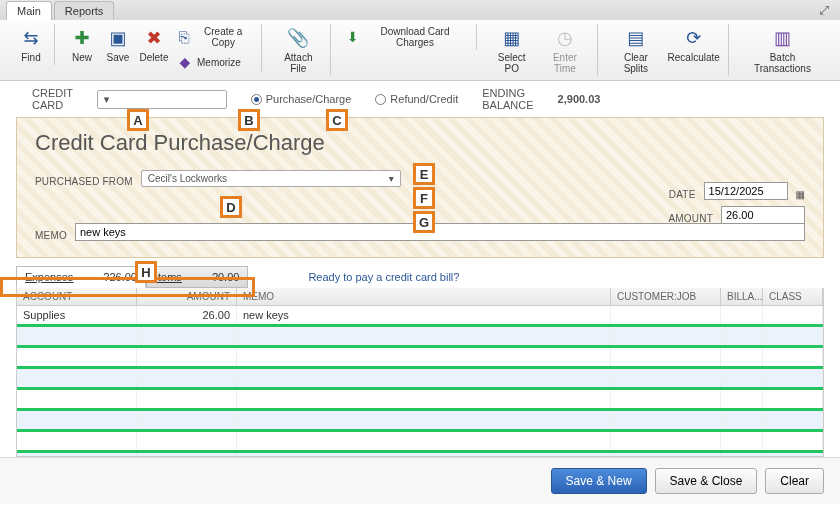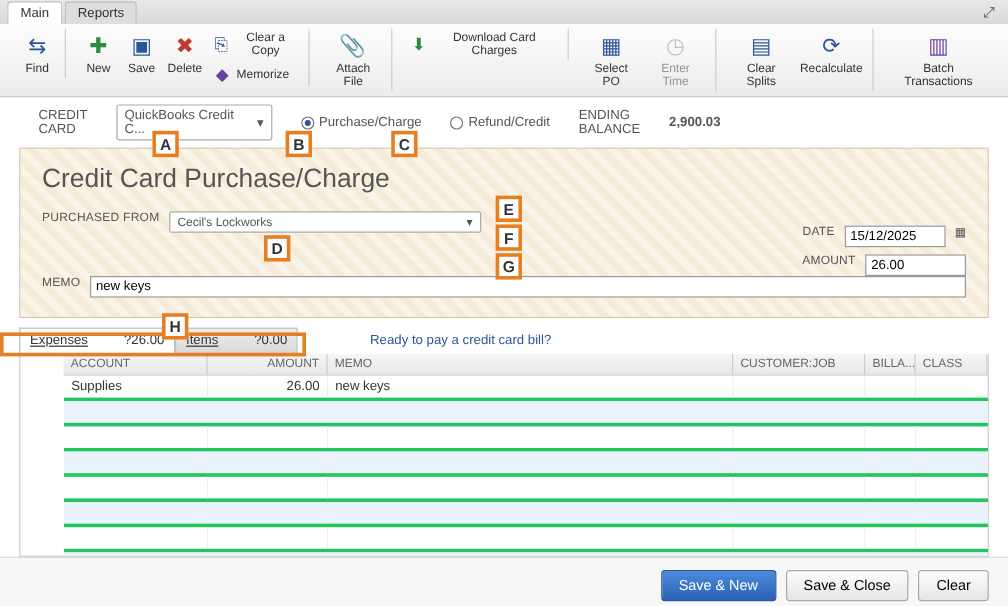--- a/index.html
+++ b/index.html
@@ -21,33 +21,33 @@
   .tbtn.small .lbl { margin-top:0; margin-left:4px; }
   .optrow { padding:6px 16px; display:flex; align-items:center; gap:24px; font-size:11px; color:#555;}
   .dropdown { display:inline-flex; align-items:center; border:1px solid #aaa; background:#fff; padding:2px 6px; border-radius:2px; min-width:130px; justify-content:space-between; cursor:pointer;}
   .radio { display:inline-flex; align-items:center; gap:4px; }
   .radio .rdot { width:11px; height:11px; border:1px solid #777; border-radius:50%; display:inline-flex; align-items:center; justify-content:center; }
   .radio .rdot.sel::after { content:""; width:5px; height:5px; background:#2b5797; border-radius:50%; }
   .callout { position:absolute; border:3px solid #e67e22; background:#fff; font-weight:bold; font-size:13px; color:#333; width:22px; height:22px; display:flex; align-items:center; justify-content:center; z-index:10;}
   .content { position:relative; flex:1; padding:0 16px; display:flex; flex-direction:column; }
   .check-panel { border:1px solid #d8c9a8; background: repeating-linear-gradient(45deg,#faf4e8,#faf4e8 6px,#f4ecd8 6px,#f4ecd8 12px); padding:12px 18px 10px 18px; position:relative; }
   .check-title { font-size:22px; color:#555; font-weight:normal; margin-bottom:14px;}
-  .form-row { display:flex; align-items:flex-start; gap:8px; font-size:10px; color:#555; margin-bottom:6px;}
+  .form-row { display:flex; align-items:flex-end; gap:8px; font-size:10px; color:#555; margin-bottom:6px;}
   .form-row .flabel { text-transform:uppercase; letter-spacing:0.2px; }
   .txtin { border:1px solid #999; background:#fff; padding:2px 4px; font-size:11px; }
   .right-fields { position:absolute; right:18px; top:64px; }
   .right-fields .form-row { justify-content:flex-end; }
   .right-fields .flabel { width:50px; text-align:right; text-transform:uppercase; font-size:10px;}
   .right-fields .txtin { width:84px; }
   .tabs2 { margin-top:8px; display:flex; align-items:center; }
   .tab2 { padding:4px 8px; font-size:11px; border:1px solid #bbb; background:linear-gradient(#f0f0f0,#d8d8d8); cursor:pointer; display:flex; gap:30px;}
   .tab2.active { background:#fff; border-bottom-color:#fff;}
   .tab2 .amt { text-align:right; }
   .readylink { margin-left:60px; color:#2b5797; cursor:pointer;}
-  .grid { border:1px solid #ccc; border-top:none;padding-left:36px; }
+  .grid { border:1px solid #ccc; border-top:none; }
   .ghead { display:flex; background:linear-gradient(#f6f6f6,#e8e8e8); border-bottom:1px solid #ccc; }
   .ghead div { padding:3px 6px; font-size:10px; color:#666; border-right:1px solid #ccc; }
   .gbody { height:150px; overflow:auto; }
   .grow { display:flex; border-bottom:3px solid #22c55e; }
   .grow:nth-child(even){ background:#eaf2fb; }
   .grow div { padding:3px 6px; font-size:11px; border-right:1px solid #eee; min-height:18px;}
   .col-acct{width:120px;} .col-amt{width:100px; text-align:right;} .col-memo{flex:1;} .col-cust{width:110px;} .col-bill{width:42px;} .col-class{width:60px;}
   .footer { margin-top:auto; padding:10px 16px; display:flex; justify-content:flex-end; gap:8px; border-top:1px solid #ddd; background:#f7f7f7;}
   .btn { padding:5px 14px; font-size:12px; border:1px solid #aaa; background:linear-gradient(#fdfdfd,#e6e6e6); border-radius:3px; cursor:pointer;}
   .btn.primary { background:linear-gradient(#4b8bdc,#2b62b5); color:#fff; border-color:#2b5797;}
@@ -80,21 +80,21 @@
         <span class="ic" style="color:#2b5797">▣</span>
         <span class="lbl">Save</span>
       </div>
       <div class="tbtn">
         <span class="ic" style="color:#c0392b">✖</span>
         <span class="lbl">Delete</span>
       </div>
       <div style="display:flex; flex-direction:column; gap:2px; justify-content:center;">
         <div class="tbtn small">
           <span class="ic" style="color:#2b5797">⎘</span>
-          <span class="lbl">Clear a Copy</span>
+          <span class="lbl">Create a Copy</span>
         </div>
         <div class="tbtn small">
           <span class="ic" style="color:#6b3fa0">◆</span>
           <span class="lbl">Memorize</span>
         </div>
       </div>
     </div>
     <div class="tgroup">
       <div class="tbtn">
         <span class="ic" style="color:#555">📎</span>
@@ -133,21 +133,20 @@
         <span class="lbl">Batch Transactions</span>
       </div>
     </div>
   </div>
 
   <div class="content">
 
     <div class="optrow">
       <span>CREDIT CARD</span>
       <span class="dropdown">
-        <span>QuickBooks Credit C...</span>
         <span>▾</span>
       </span>
       <label class="radio">
         <span class="rdot sel"></span>
         <span>Purchase/Charge</span>
       </label>
       <label class="radio">
         <span class="rdot"></span>
         <span>Refund/Credit</span>
       </label>

